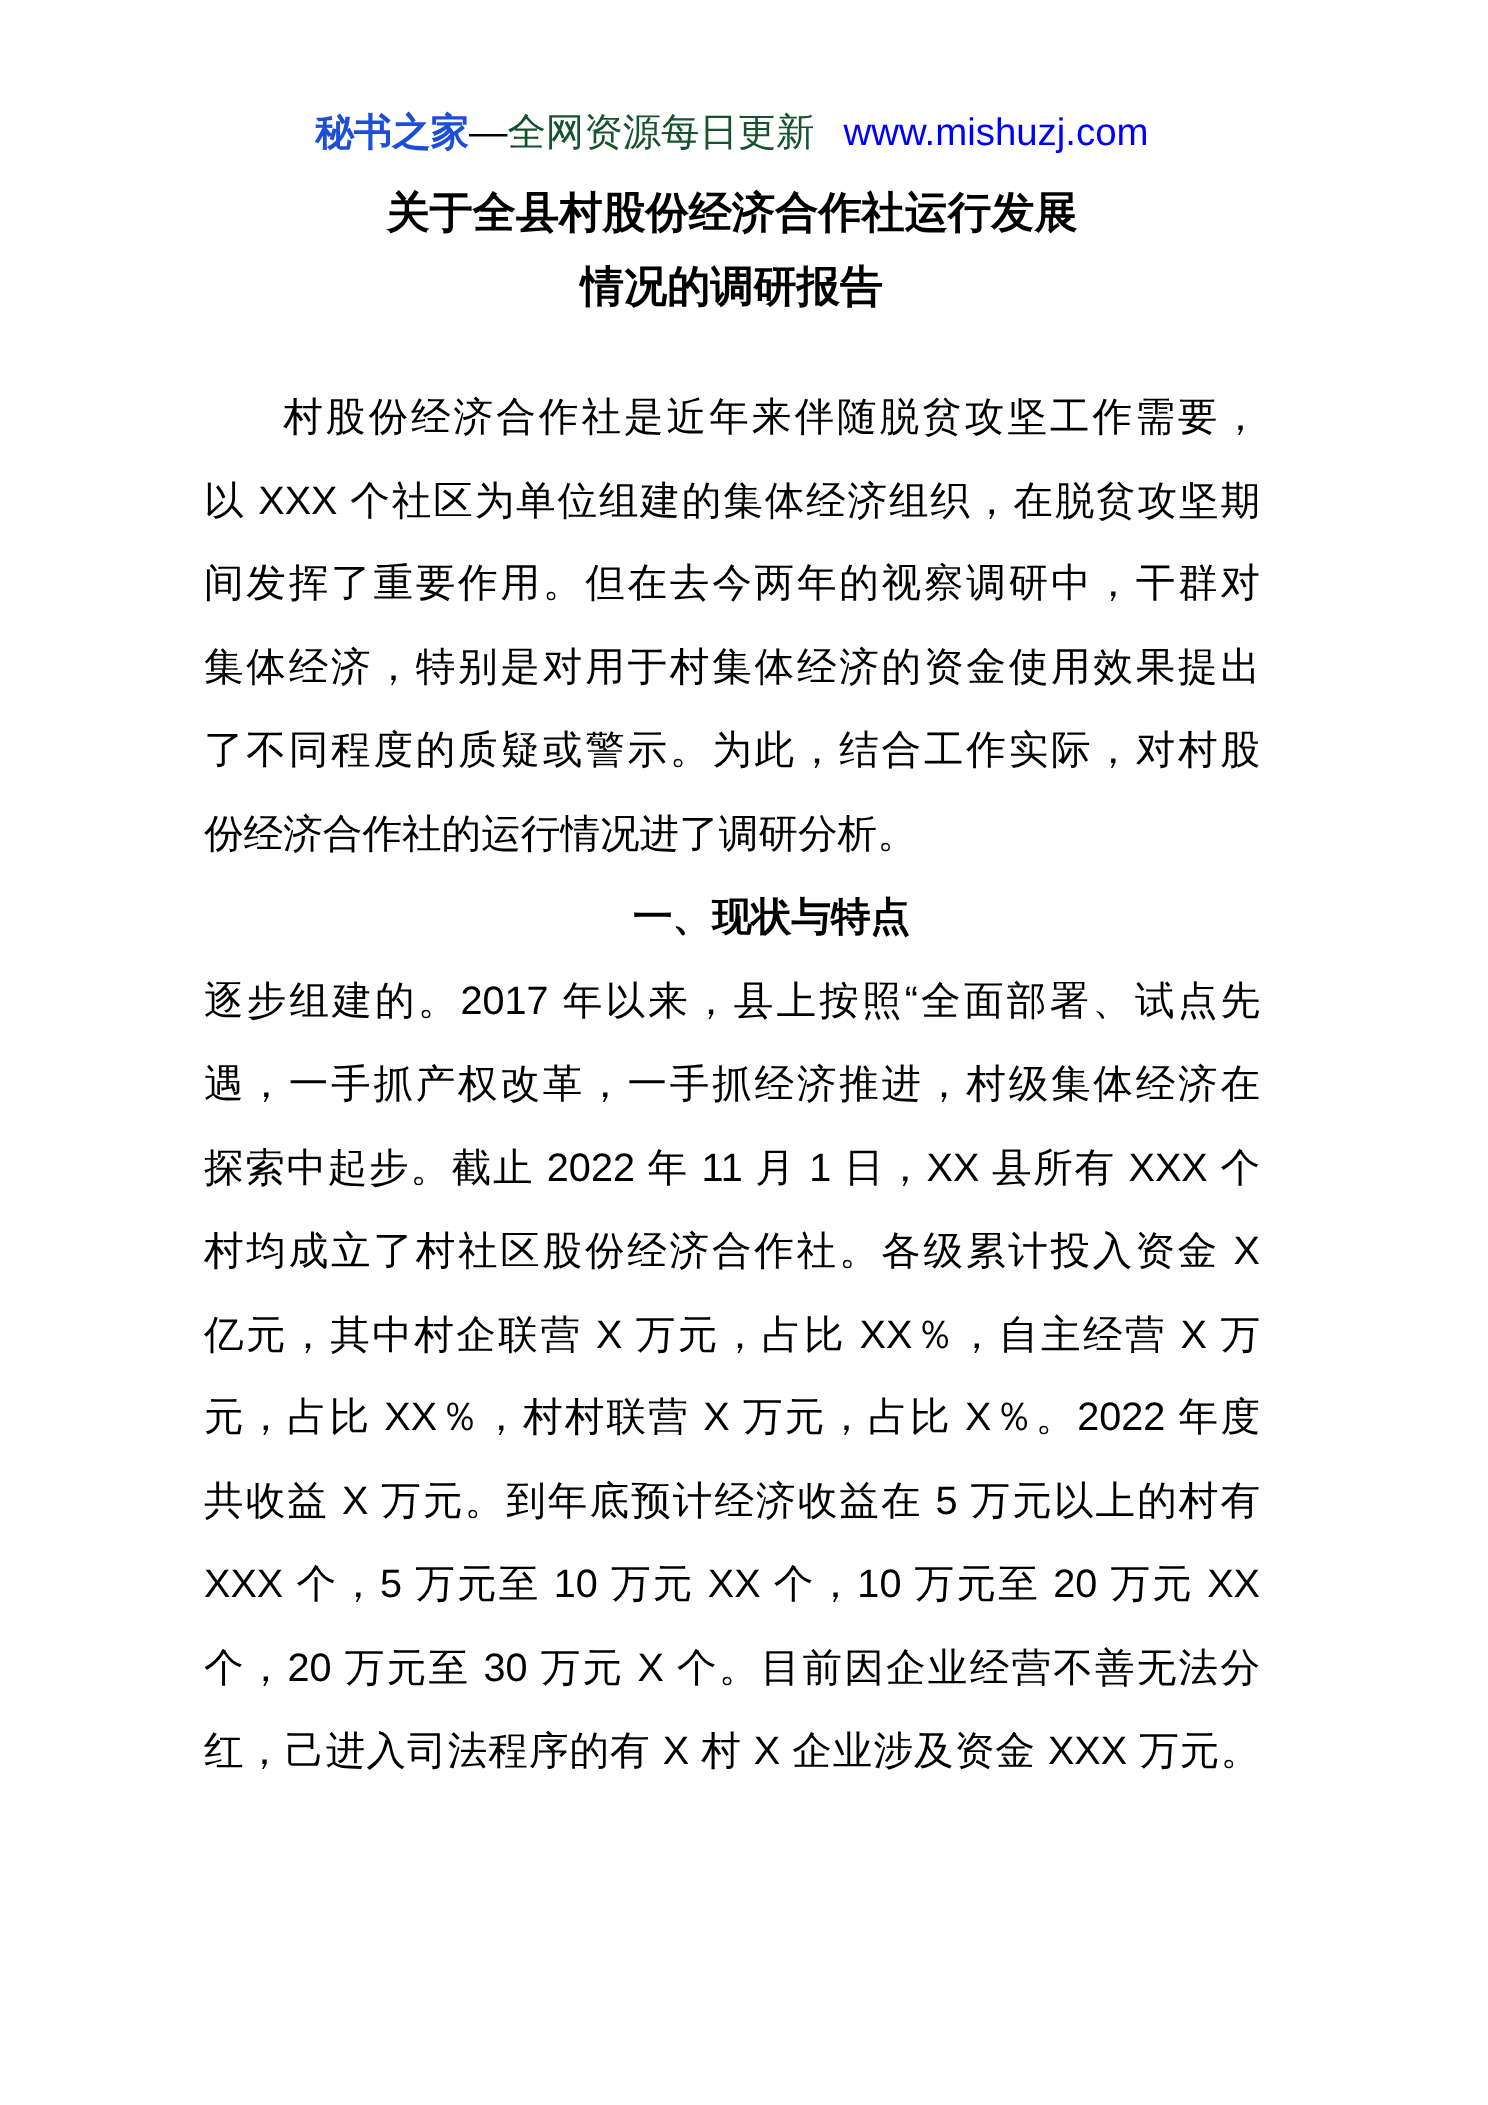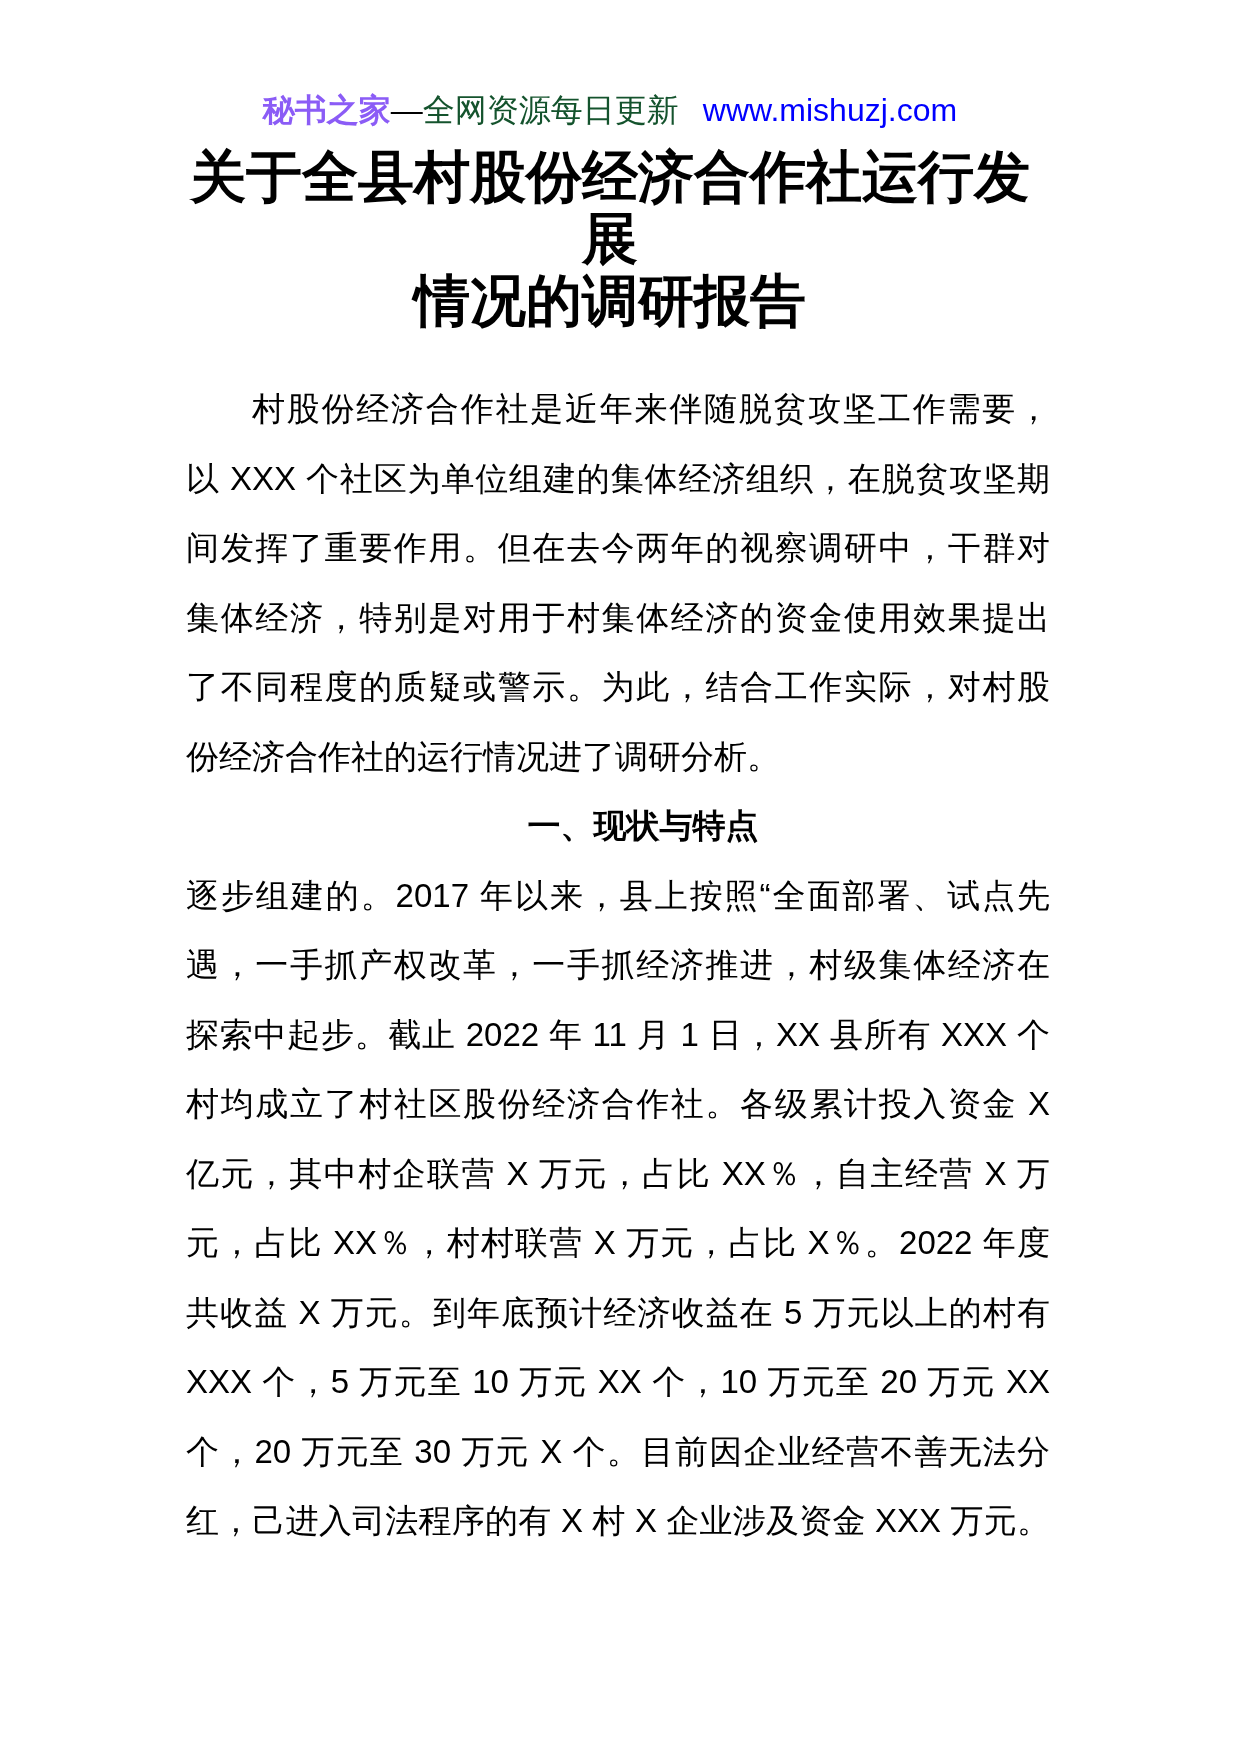--- a/index.html
+++ b/index.html
@@ -20,52 +20,51 @@
     padding: 88px 190px 0 170px; 
   }
   
   .doc-header {
     text-align: center;
     font-size: 32px;
     line-height: 44px;
     white-space: nowrap;
   }
   .doc-header .brand {
-    color: #8b5cf6;
+    color: #1d4ed8;
     font-weight: bold;
   }
   .doc-header .dash {
     color: #000000;
   }
   .doc-header .tagline {
     color: #14532d;
   }
   .doc-header .url {
     color: #0000ff;
     margin-left: 24px;
   }
   
   .doc-title {
     margin: 14px 0 42px 0;
-    font-size: 56px;
+    font-size: 36px;
     font-weight: bold;
     line-height: 62px;
     text-align: center;
     color: #000000;
   }
   
   .doc-body {
     font-size: 33px;
     line-height: 69.5px;
     color: #000000;
   }
   .bline {
     text-align: justify;
     text-align-last: justify;
-    margin-left: 16px;
   }
   .bline.last {
     text-align-last: left;
   }
   .indent {
     text-indent: 2em;
   }
   .heading {
     font-weight: bold;
     text-indent: 2em;

